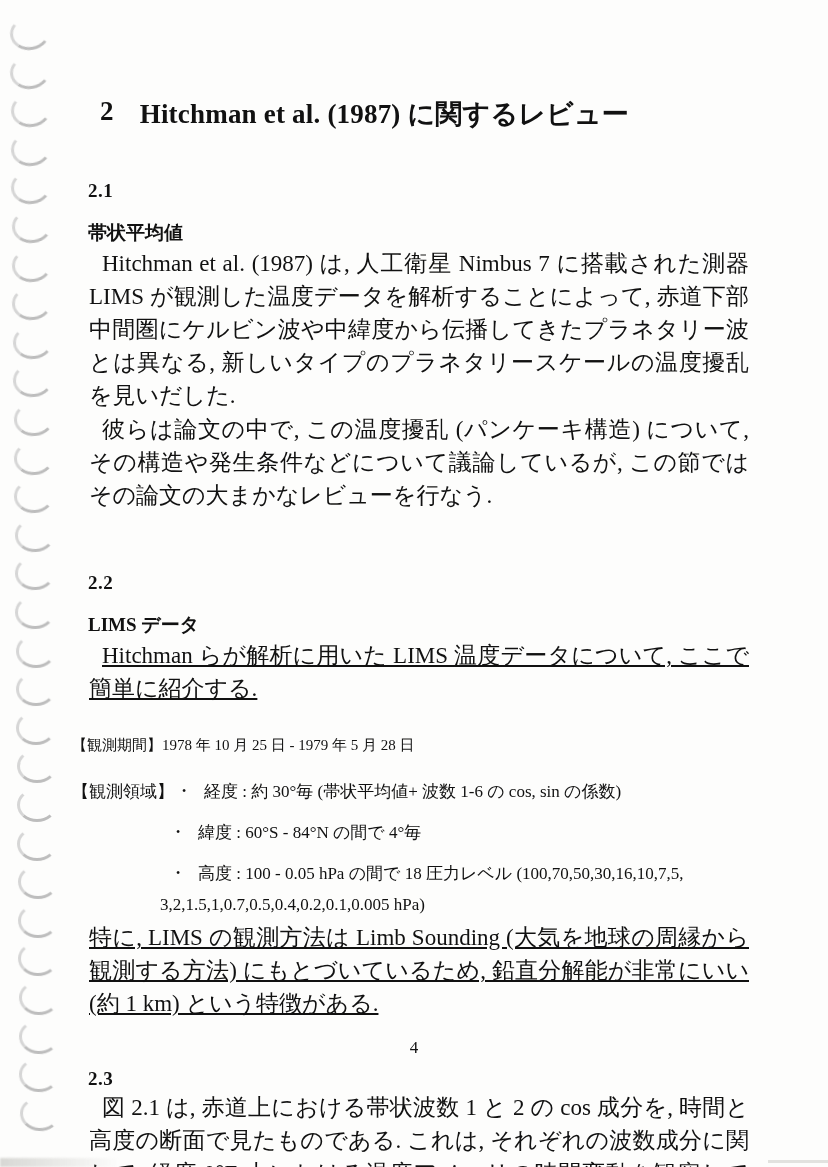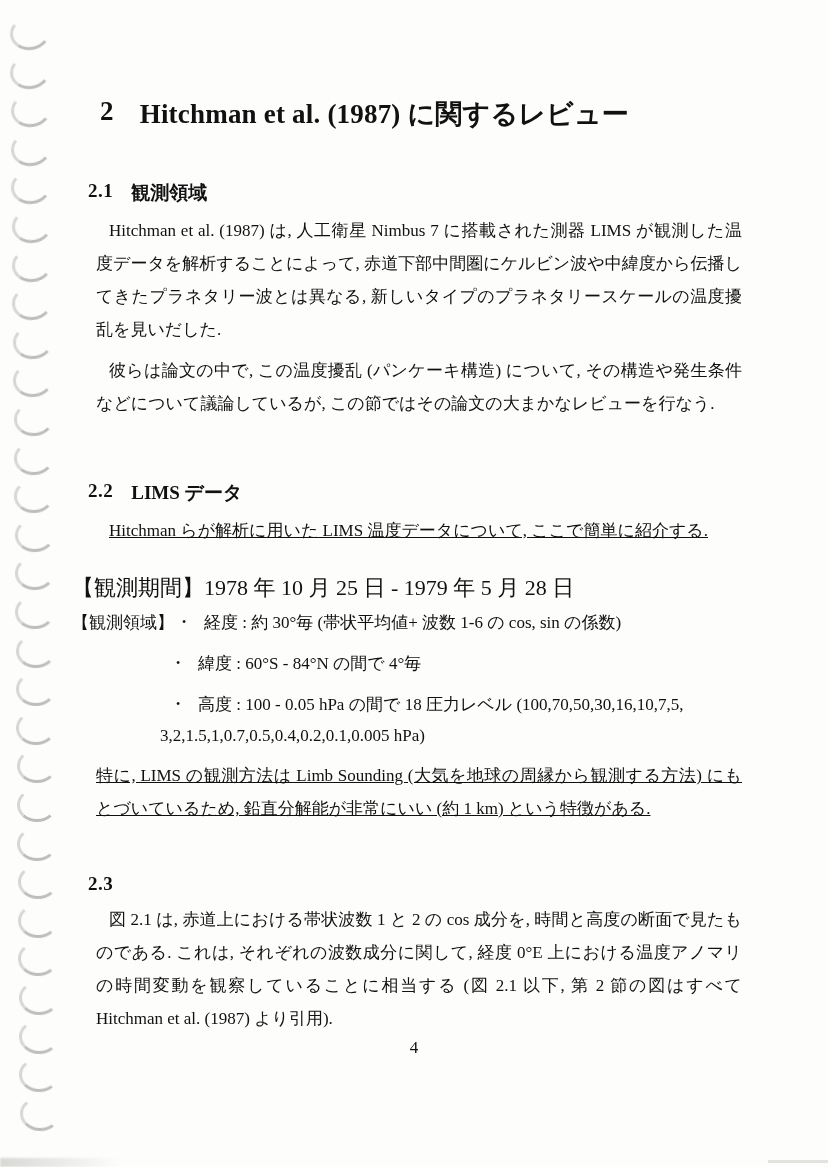--- a/index.html
+++ b/index.html
@@ -36,37 +36,37 @@
   }
   .content{
     position:absolute;left:88px;top:96px;width:662px;
   }
   .doc-title{
     font-size:27px;font-weight:bold;letter-spacing:.2px;
     display:flex;gap:26px;margin:0 0 0 12px;
   }
   .sec-head{
     font-size:19px;font-weight:bold;
-    display:flex;gap:18px;margin:0;
+    display:flex;gap:18px;margin:0;flex-direction:column;
   }
   .sec-head .sec-num{letter-spacing:.5px;}
   p.body{
-    font-size:17px;line-height:33px;margin:8px;
+    font-size:23px;line-height:33px;margin:1px;
     text-align:justify;
   }
   .indent1{text-indent:13px;}
   .mt-48{margin-top:48px;}
   .mt-42{margin-top:60px;}
   .mt-28{margin-top:28px;text-decoration:underline;}
   .mt-24{margin-top:24px;}
   .mt-20{margin-top:20px;}
-  .mt-13{margin-top:2px;}
+  .mt-13{margin-top:13px;}
   .mt-8{margin-top:8px;}
   .obs-line{
-    font-size:22px;line-height:33px;
+    font-size:15px;line-height:33px;
     display:flex;align-items:flex-start;
     margin-left:-16px; 
     justify-content:flex-end;
   }
   .obs-label{white-space:nowrap;font-weight:normal;}
   .obs-body{flex:1;}
   .bullet-item{
     display:flex;font-size:17px;line-height:33px;
     margin-left:88px;
   }
@@ -124,21 +124,21 @@
 
   <div class="content">
 
     <h1 class="doc-title">
       <span>2</span>
       <span>Hitchman et al. (1987) に関するレビュー</span>
     </h1>
 
     <h2 class="sec-head mt-48">
       <span class="sec-num">2.1</span>
-      <span>観測領域</span>
+      <span>帯状平均値</span>
     </h2>
 
     <p class="body indent1 mt-20">Hitchman et al. (1987) は, 人工衛星 Nimbus 7 に搭載された測器 LIMS が観測した温度データを解析することによって, 赤道下部中間圏にケルビン波や中緯度から伝播してきたプラネタリー波とは異なる, 新しいタイプのプラネタリースケールの温度擾乱を見いだした.</p>
 
     <p class="body indent1 mt-8">彼らは論文の中で, この温度擾乱 (パンケーキ構造) について, その構造や発生条件などについて議論しているが, この節ではその論文の大まかなレビューを行なう.</p>
 
     <h2 class="sec-head mt-42">
       <span class="sec-num">2.2</span>
       <span>LIMS データ</span>
     </h2>

